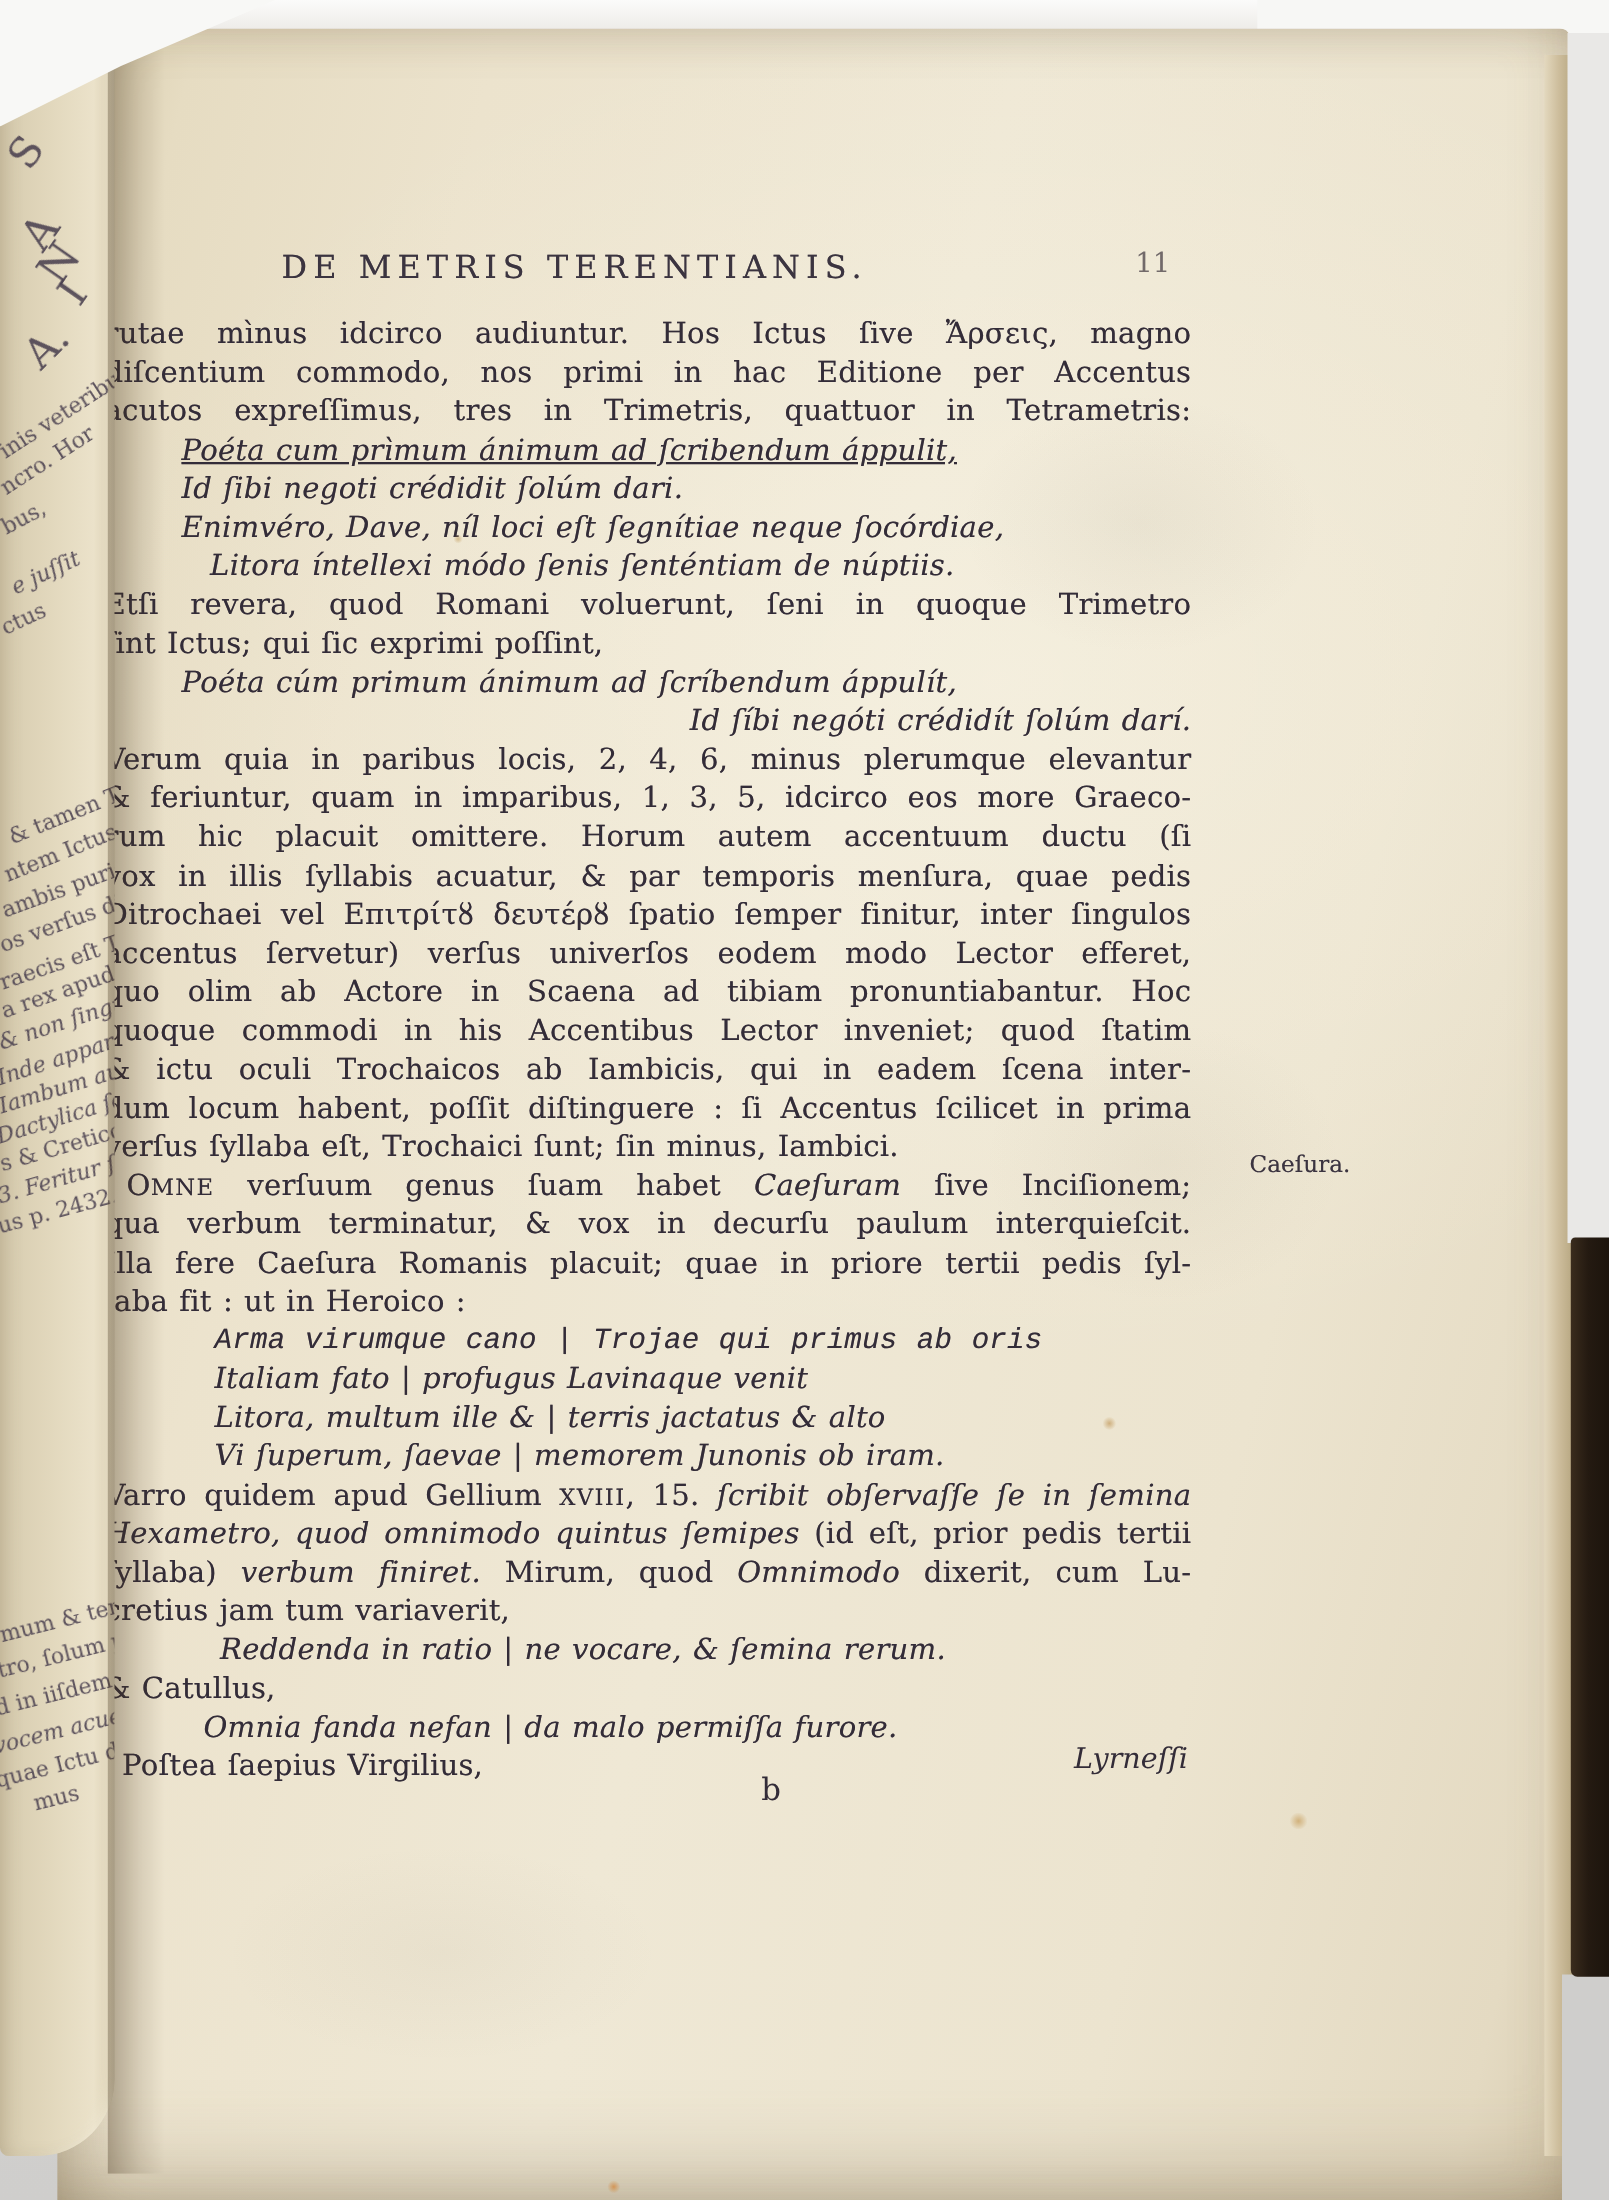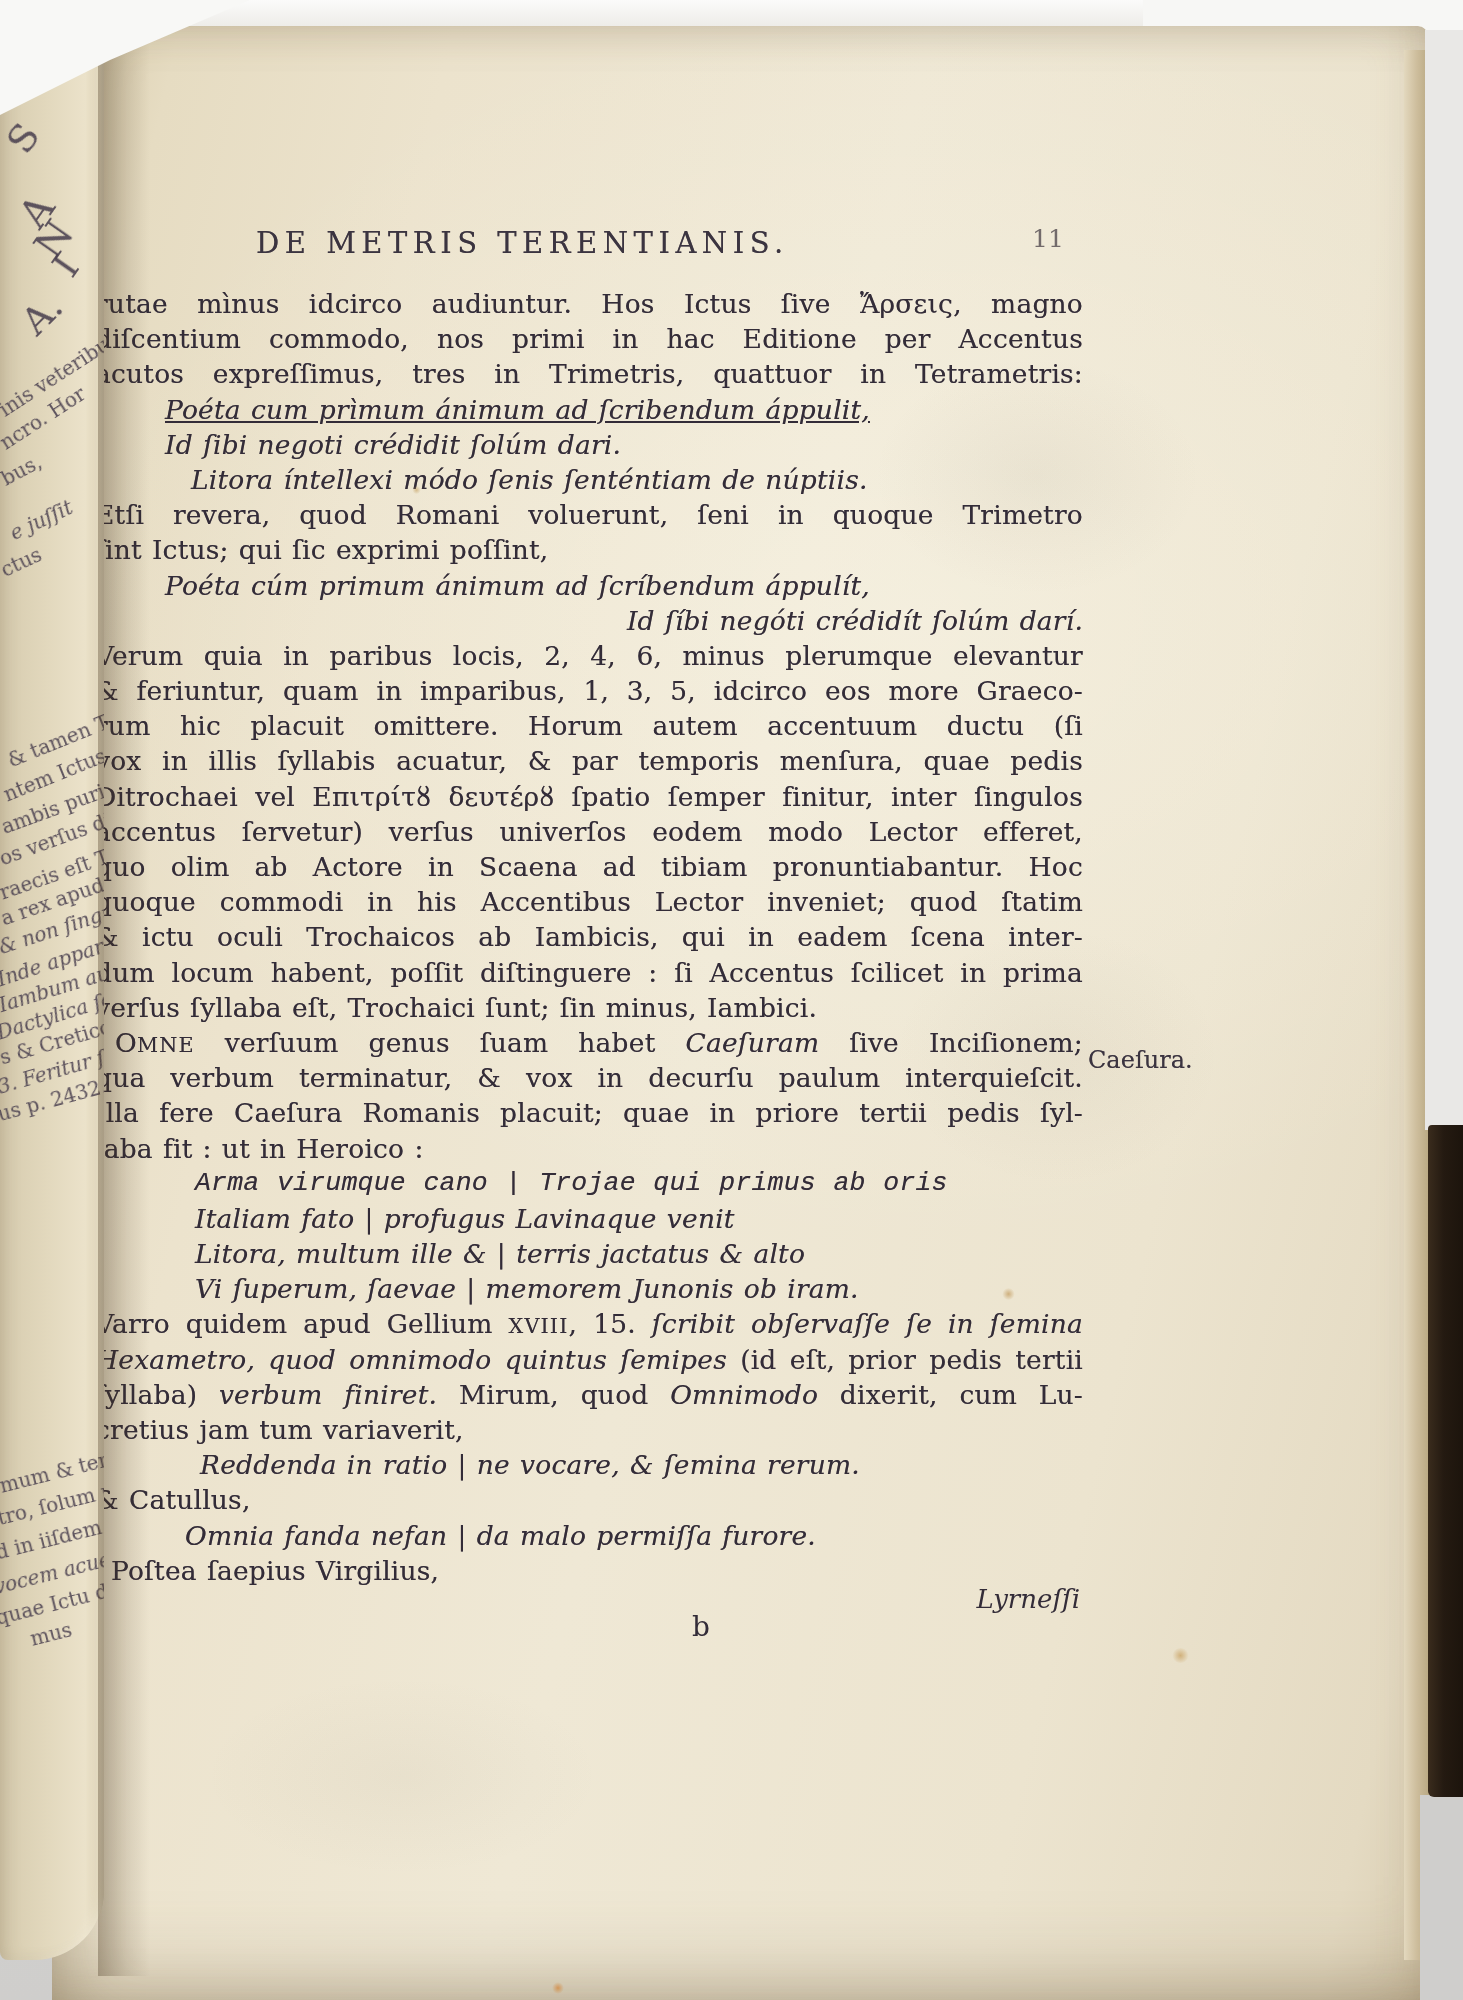--- a/index.html
+++ b/index.html
@@ -43,21 +43,21 @@
     color:#3b3440;white-space:nowrap;text-shadow:0 0 .5px rgba(51,44,56,.6);}
   .page-number{position:absolute;left:1032px;top:224px;font-size:25px;color:#5d5458;opacity:.85;}
   .textblock{position:absolute;left:95px;top:286px;width:988px;}
   .line{width:988px;box-sizing:border-box;height:35.2px;font-size:26.5px;line-height:35.2px;
     color:#332c38;white-space:nowrap;letter-spacing:.2px;word-spacing:1.5px;
     text-shadow:0 0 .45px rgba(51,44,56,.55);}
   .line.just{white-space:normal;text-align:justify;text-align-last:justify;}
   .s-i{font-style:italic;}
   .s-r{font-style:normal;}
   .s-sc{font-size:.78em;letter-spacing:1.2px;}
-  .margin-note{position:absolute;left:1088px;top:1046px;font-size:24px;color:#3b3440;
+  .margin-note{position:absolute;left:1136px;top:1046px;font-size:21px;color:#3b3440;
     text-shadow:0 0 .4px rgba(51,44,56,.5);}
   .signature{position:absolute;left:692px;top:1610px;font-size:28px;color:#332c38;}
   .catchword{position:absolute;left:940px;top:1584px;width:140px;text-align:right;
     font-size:26px;font-style:italic;color:#332c38;}
   
   .fox{position:absolute;border-radius:50%;}
   .f1{left:412px;top:486px;width:9px;height:8px;background:radial-gradient(circle,rgba(190,150,80,.55),rgba(190,150,80,0) 70%);}
   .f2{left:1002px;top:1288px;width:13px;height:12px;background:radial-gradient(circle,rgba(186,140,70,.6),rgba(186,140,70,0) 70%);}
   .f3{left:1172px;top:1648px;width:17px;height:15px;background:radial-gradient(circle,rgba(196,152,82,.65),rgba(196,152,82,0) 72%);}
   .f4{left:552px;top:1982px;width:12px;height:12px;background:radial-gradient(circle,rgba(212,130,50,.7),rgba(212,130,50,0) 70%);}
@@ -82,20 +82,21 @@
 
   <div class="running-title">DE METRIS TERENTIANIS.</div>
   <div class="page-number">11</div>
 
   <div class="textblock" id="textblock">
       <div class="line just"><span class="s-r">rutae mìnus idcirco audiuntur.  Hos Ictus ſive </span><span class="s-r">Ἄρσεις</span><span class="s-r">, magno</span></div>
       <div class="line just"><span class="s-r">diſcentium commodo, nos primi in hac Editione per Accentus</span></div>
       <div class="line just"><span class="s-r">acutos expreſſimus, tres in Trimetris, quattuor in Tetrametris:</span></div>
       <div class="line verse" style="padding-left: 70px; text-decoration: underline;"><span class="s-i">Poéta cum prìmum ánimum ad ſcribendum áppulit,</span></div>
       <div class="line verse" style="padding-left: 70px;"><span class="s-i">Id ſibi negoti crédidit ſolúm dari.</span></div>
+      <div class="line verse" style="padding-left: 70px;"><span class="s-i">Enimvéro, Dave, níl loci eſt ſegnítiae neque ſocórdiae,</span></div>
       <div class="line verse" style="padding-left: 96px;"><span class="s-i">Litora íntellexi módo ſenis ſenténtiam de núptiis.</span></div>
       <div class="line just"><span class="s-r">Etſi revera, quod Romani voluerunt, ſeni in quoque Trimetro</span></div>
       <div class="line"><span class="s-r">ſint Ictus; qui ſic exprimi poſſint,</span></div>
       <div class="line verse" style="padding-left: 70px;"><span class="s-i">Poéta cúm primum ánimum ad ſcríbendum áppulít,</span></div>
       <div class="line verse" style="padding-left: 70px; text-align: right;"><span class="s-i">Id ſíbi negóti crédidít ſolúm darí.</span></div>
       <div class="line just"><span class="s-r">Verum quia in paribus locis, 2, 4, 6, minus plerumque elevantur</span></div>
       <div class="line just"><span class="s-r">&amp; feriuntur, quam in imparibus, 1, 3, 5, idcirco eos more Graeco-</span></div>
       <div class="line just"><span class="s-r">rum hic placuit omittere.  Horum autem accentuum ductu (ſi</span></div>
       <div class="line just"><span class="s-r">vox in illis ſyllabis acuatur, &amp; par temporis menſura, quae pedis</span></div>
       <div class="line just"><span class="s-r">Ditrochaei vel </span><span class="s-r">Επιτρίτȣ δευτέρȣ</span><span class="s-r"> ſpatio ſemper finitur, inter ſingulos</span></div>

